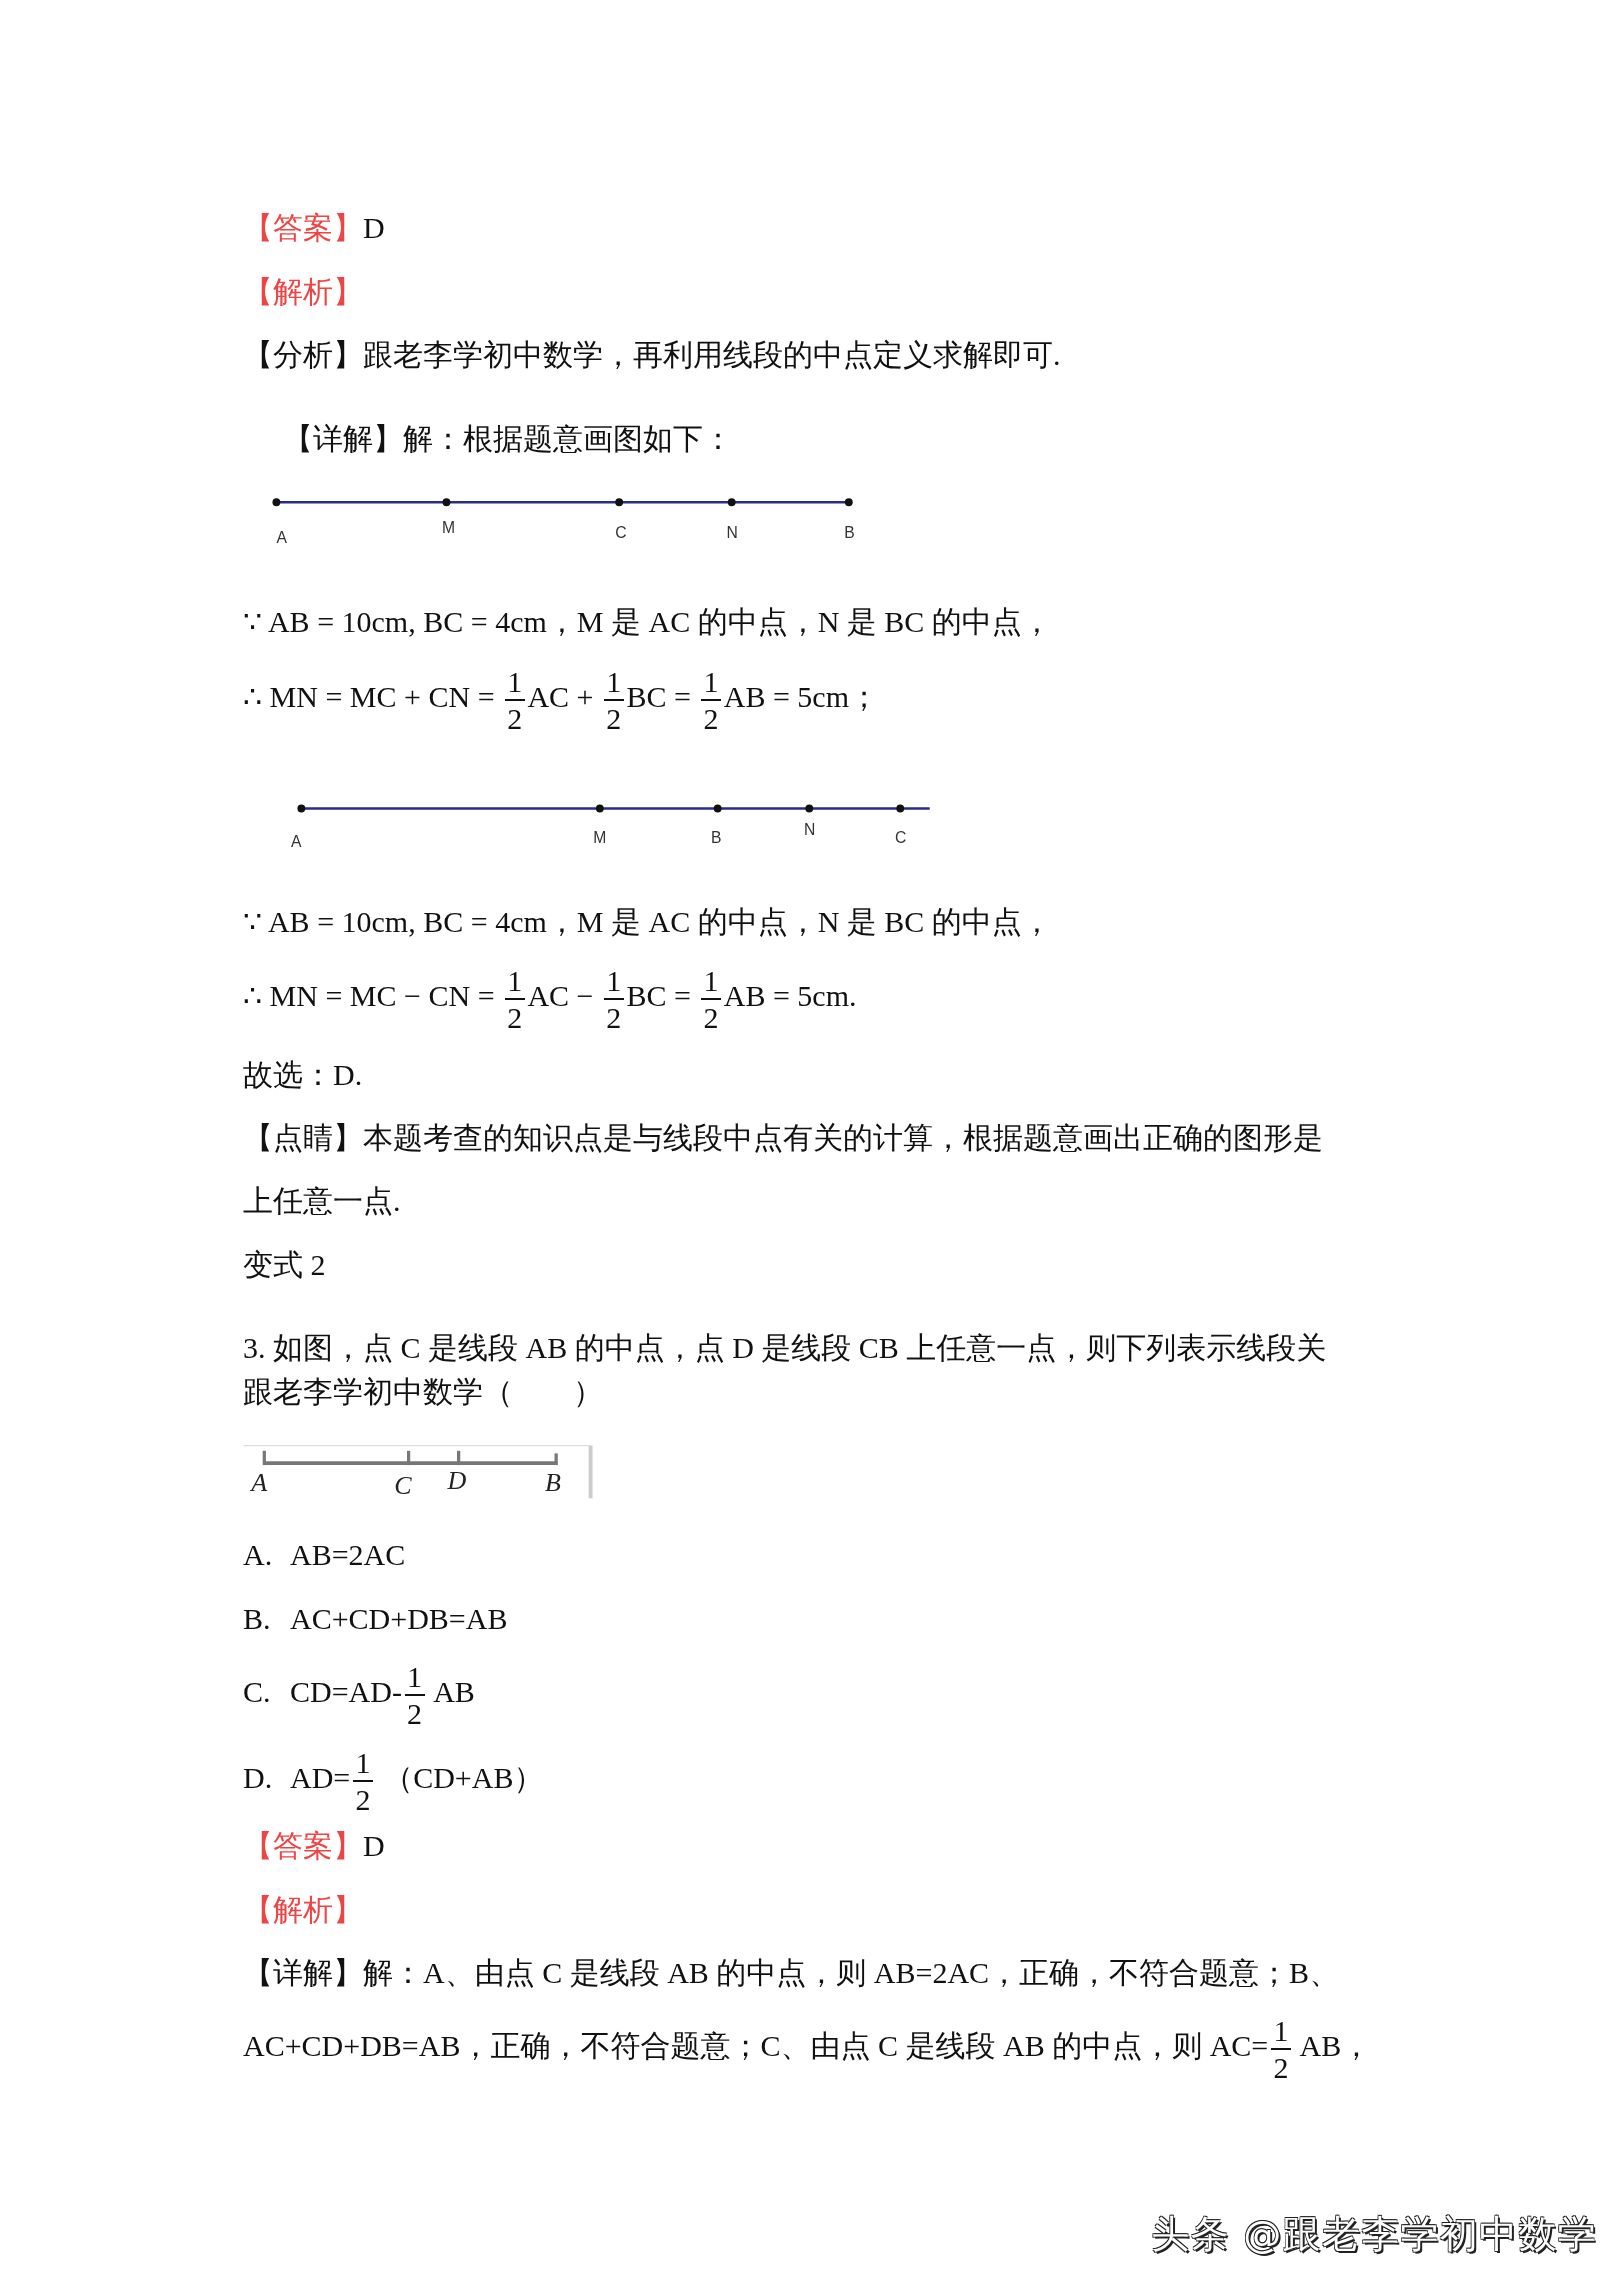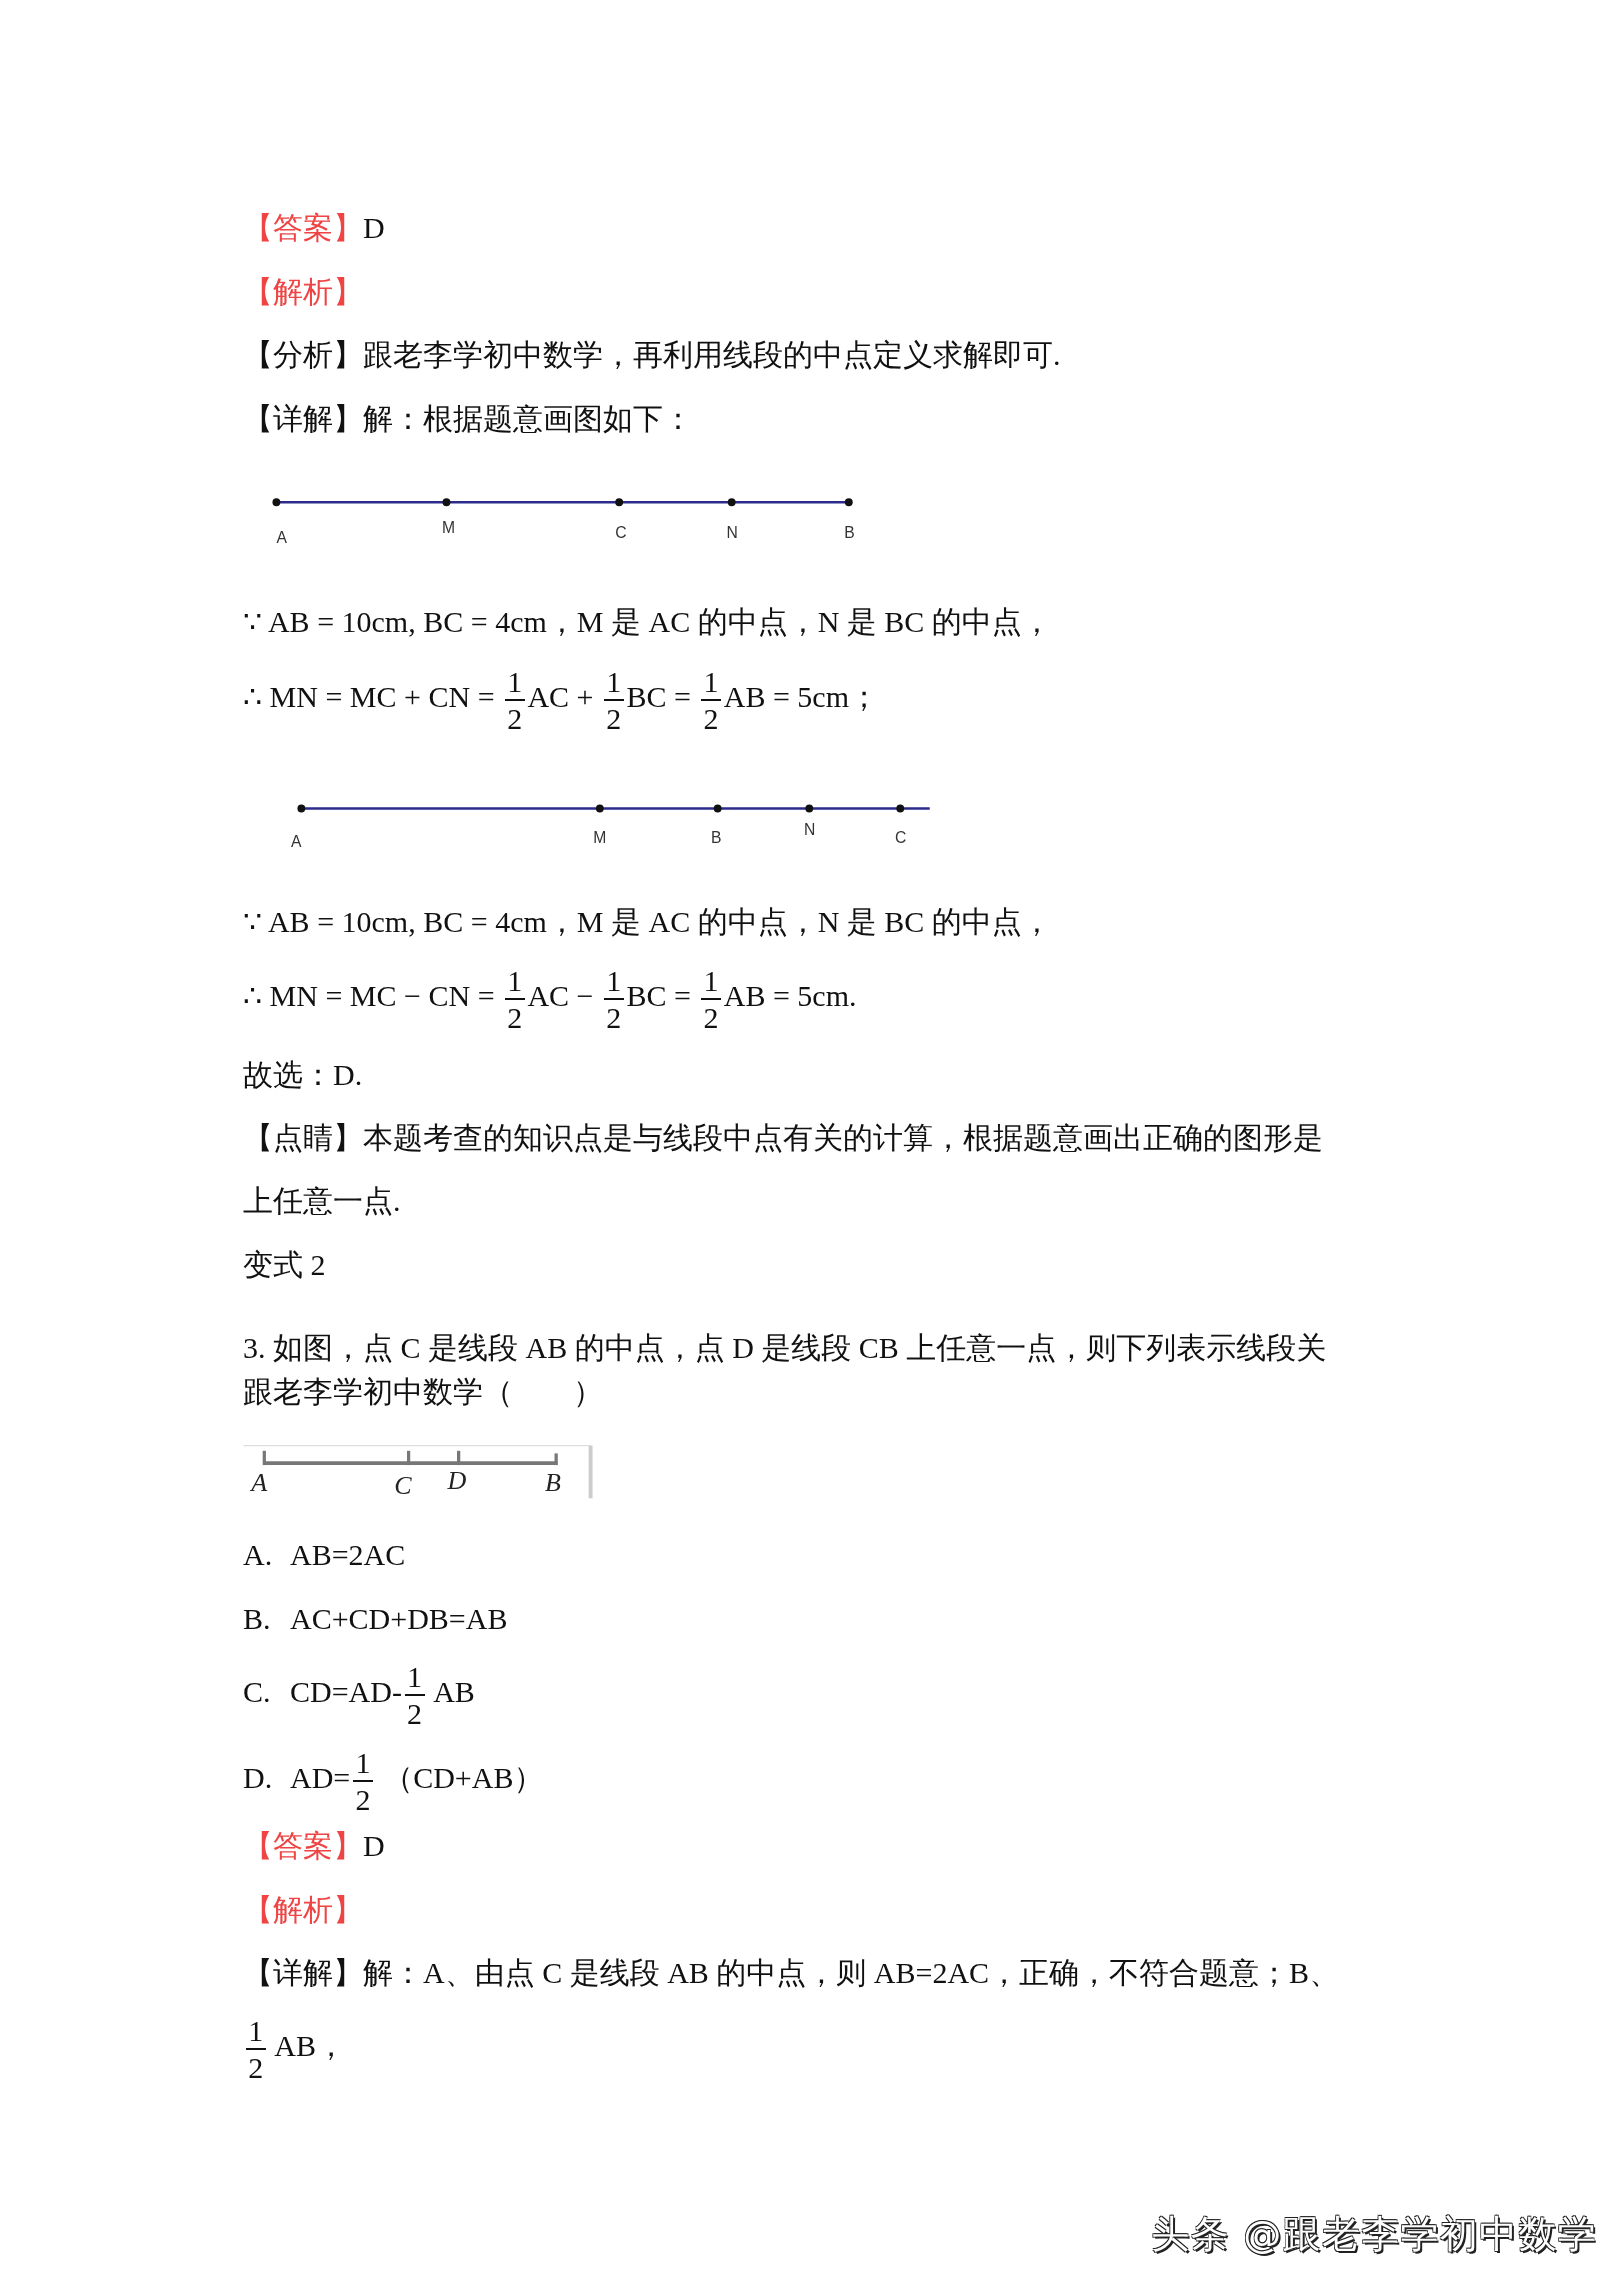--- a/index.html
+++ b/index.html
@@ -27,21 +27,21 @@
 </div>
 
 <div class="line" style="top:272px;">
   <span class="tag-blue">【解析】</span>
 </div>
 
 <div class="line" style="top:335px;">
   <span>【分析】</span><span>跟老李学初中数学，再利用线段的中点定义求解即可.</span>
 </div>
 
-<div class="line" style="top:399px;">
+<div class="line" style="top:419px;margin-left:40px;">
   <span>【详解】</span><span>解：根据题意画图如下：</span>
 </div>
 
 <svg class="figure" style="left:262px;top:478px;" width="628" height="72" viewBox="0 0 960 110">
   <line x1="22" y1="37" x2="897" y2="37" stroke="#2b2b8c" stroke-width="4"></line>
   <circle cx="22" cy="37" r="6" fill="#111"></circle>
   <circle cx="282" cy="37" r="6" fill="#111"></circle>
   <circle cx="546" cy="37" r="6" fill="#111"></circle>
   <circle cx="718" cy="37" r="6" fill="#111"></circle>
   <circle cx="897" cy="37" r="6" fill="#111"></circle>
@@ -127,17 +127,17 @@
 <div class="line" style="top:1826px;">
   <span class="tag-blue">【答案】</span><span>D</span>
 </div>
 <div class="line" style="top:1890px;">
   <span class="tag-blue">【解析】</span>
 </div>
 <div class="line" style="top:1953px;">
   <span>【详解】</span><span>解：A、由点 C 是线段 AB 的中点，则 AB=2AC，正确，不符合题意；B、</span>
 </div>
 <div class="line" style="top:2003px;line-height:85px;">
-  <span class="frac"><span class="num">1</span><span class="bar"></span><span class="den">2</span></span><span> AB，</span>
+  <span>AC+CD+DB=AB，正确，不符合题意；C、由点 C 是线段 AB 的中点，则 AC=</span><span class="frac"><span class="num">1</span><span class="bar"></span><span class="den">2</span></span><span> AB，</span>
 </div>
 
 <div class="watermark">头条 @跟老李学初中数学</div>
 
 
 </body></html>

